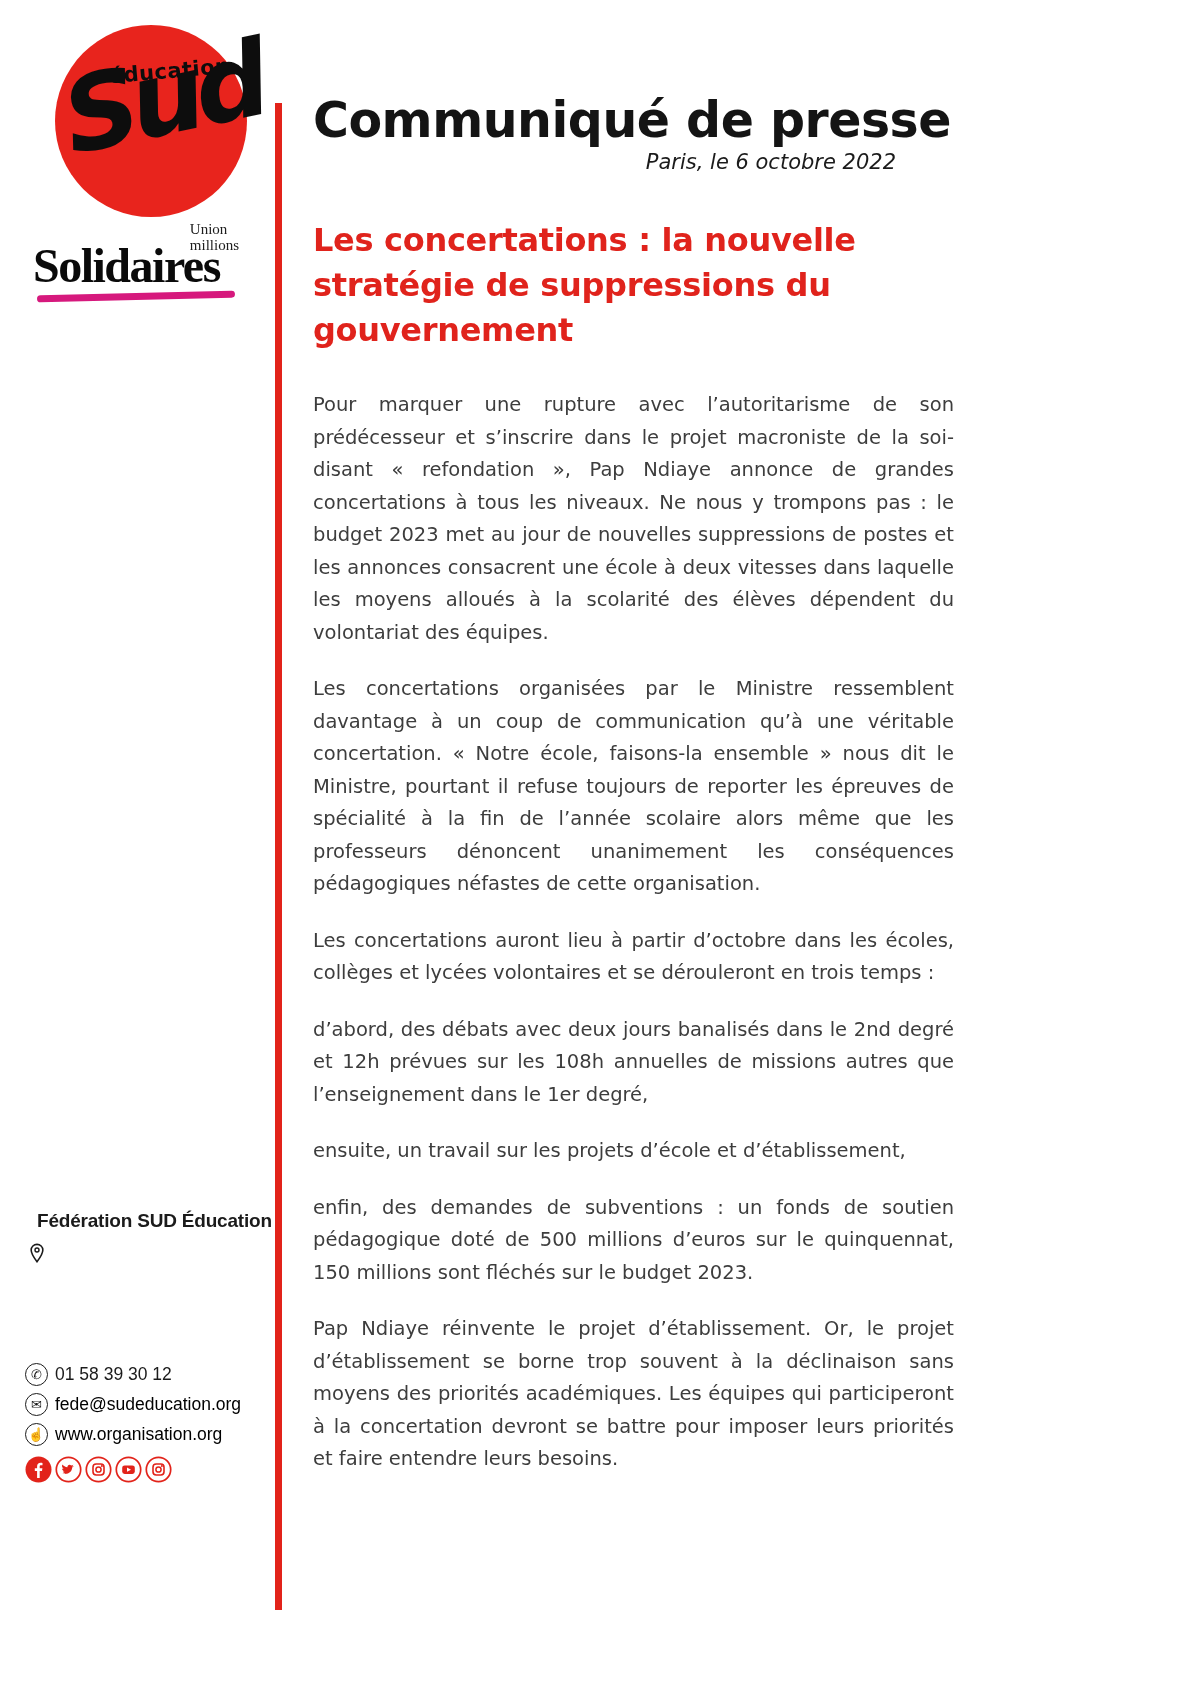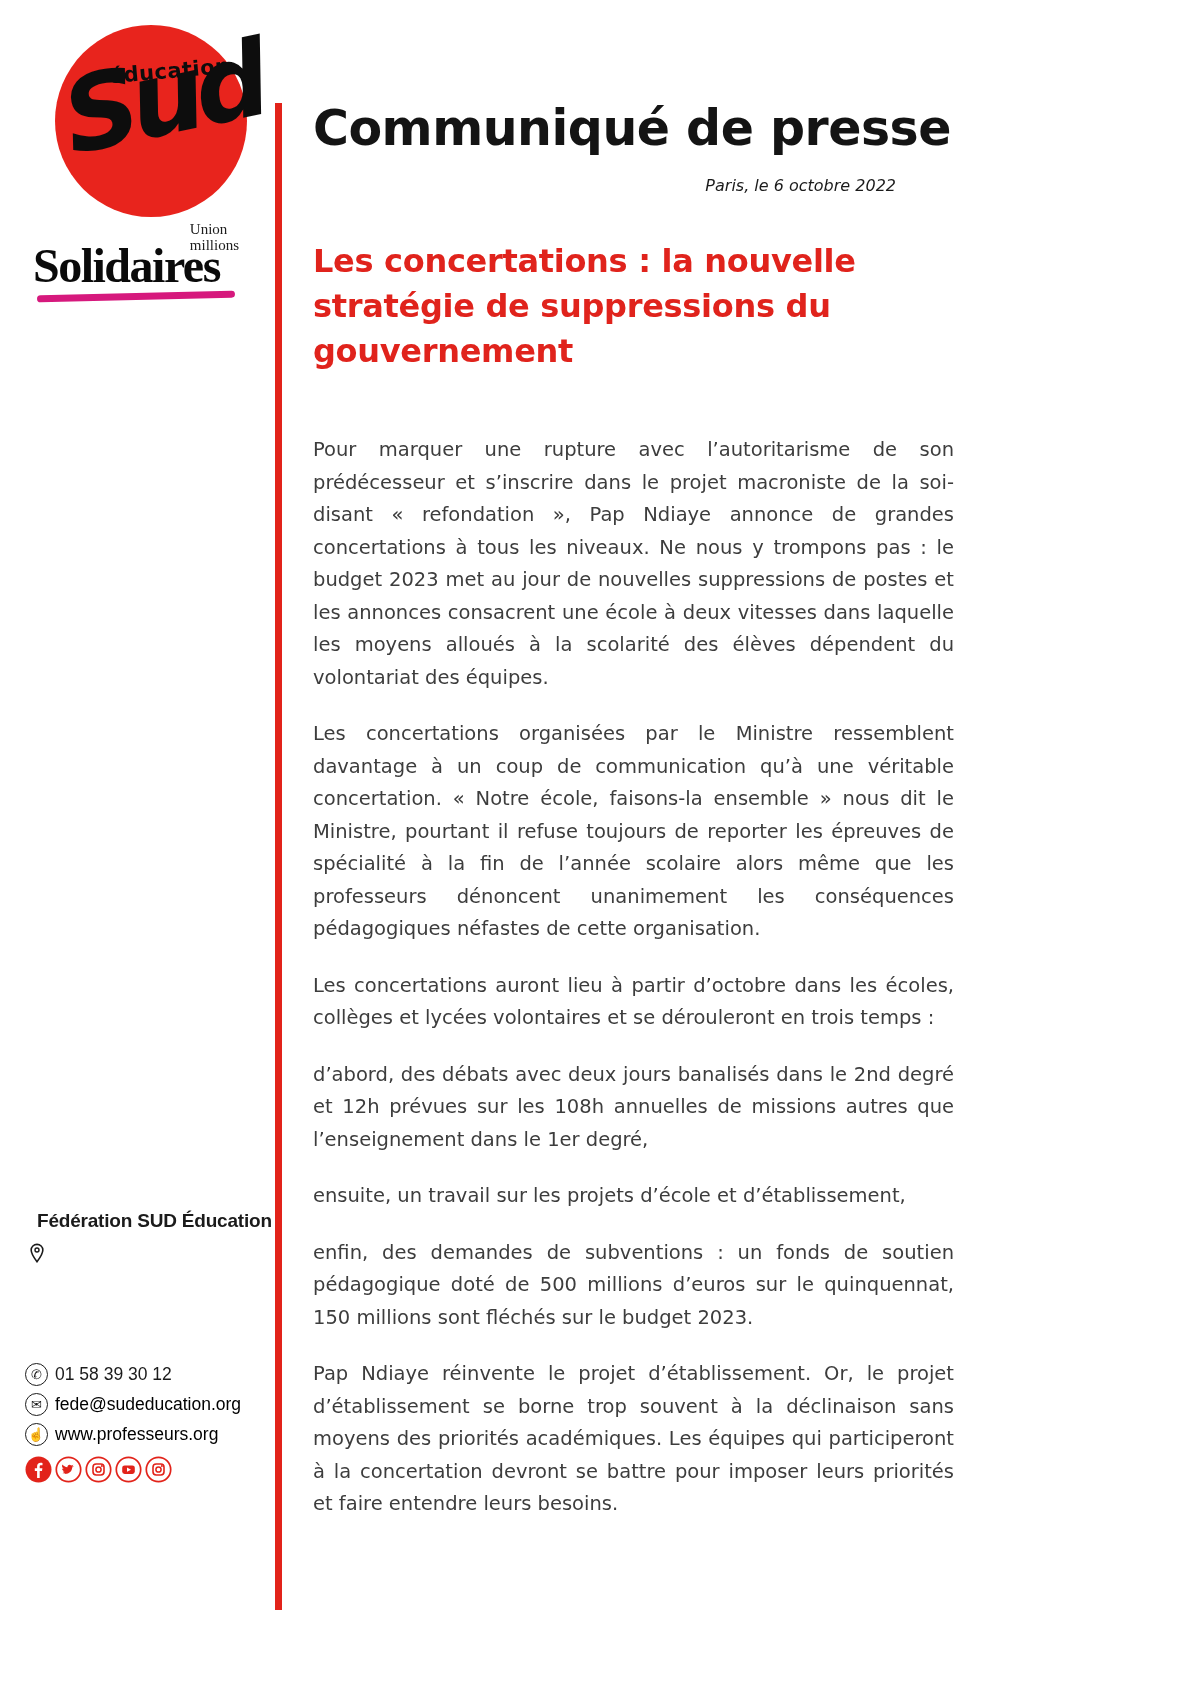--- a/index.html
+++ b/index.html
@@ -40,38 +40,38 @@
   .solidaires-word{
     margin-top:36px;font-family:"Liberation Serif",serif;font-weight:bold;
     font-size:48px;line-height:1;letter-spacing:-1.5px;color:#0a0a0a;
   }
   .magenta-stroke{
     width:198px;height:7px;background:var(--magenta);border-radius:4px;
     transform:rotate(-1.4deg);margin:3px 0 0 4px;
   }
 
   
-  .main{position:absolute;left:313px;top:12px;width:641px;}
+  .main{position:absolute;left:313px;top:4px;width:641px;}
   .doc-title{
     margin:88px 0 0 0;font-size:49px;line-height:58px;font-weight:800;
     color:#141414;letter-spacing:-.5px;
   }
   .doc-date{
-    margin-top:18px;padding-right:58px;text-align:right;
-    font-style:italic;font-size:16px;color:#1b1b1b;
+    margin-top:0;padding-right:58px;text-align:right;
+    font-style:italic;font-size:21px;color:#1b1b1b;
   }
   .headline{
     margin:44px 0 0 0;font-size:32px;line-height:45px;font-weight:bold;
     color:var(--headline-red);letter-spacing:-.3px;
   }
   .body-copy p{
     margin:24px 0 0 0;font-size:19.5px;line-height:32.5px;
     color:var(--body-text);text-align:justify;
   }
-  .body-copy p:first-child{margin-top:60px;}
+  .body-copy p:first-child{margin-top:36px;}
 
   
   .footer{position:absolute;left:25px;top:1210px;width:256px;font-family:"Liberation Sans",sans-serif;color:#1b1b1b;}
   .org-name{font-weight:bold;font-size:19px;letter-spacing:-.2px;margin-left:12px;}
   .addr-row{display:flex;align-items:flex-start;margin-top:9px;font-size:17.5px;line-height:24px;}
   .addr-row .glyph{flex:0 0 auto;margin:1px 7px 0 2px;}
   .contact{margin-top:92px;}
   .contact-row{display:flex;align-items:center;margin-top:6px;font-size:17.5px;line-height:24px;}
   .cicon{
     display:inline-flex;flex:0 0 auto;width:23px;height:23px;margin-right:7px;
@@ -135,21 +135,21 @@
       <div class="contact-row">
         <span class="cicon">✆</span>
         <span>01 58 39 30 12</span>
       </div>
       <div class="contact-row">
         <span class="cicon">✉</span>
         <a href="#">fede@sudeducation.org</a>
       </div>
       <div class="contact-row">
         <span class="cicon">☝</span>
-        <a href="#">www.professeurs.org</a>
+        <a href="#">www.organisation.org</a>
       </div>
     </div>
 
     <div class="social-row">
       <span class="sicon">
         <svg viewBox="0 0 27 27">
           <circle cx="13.5" cy="13.5" r="13" fill="currentColor"></circle>
           <path d="M14.7 22v-7h2.3l.4-2.7h-2.7v-1.7c0-.8.3-1.3 1.4-1.3h1.4V6.9c-.3 0-1.1-.1-2-.1-2 0-3.4 1.2-3.4 3.5v2h-2.3V15h2.3v7h2.6z" fill="#ffffff"></path>
         </svg>
       </span>

